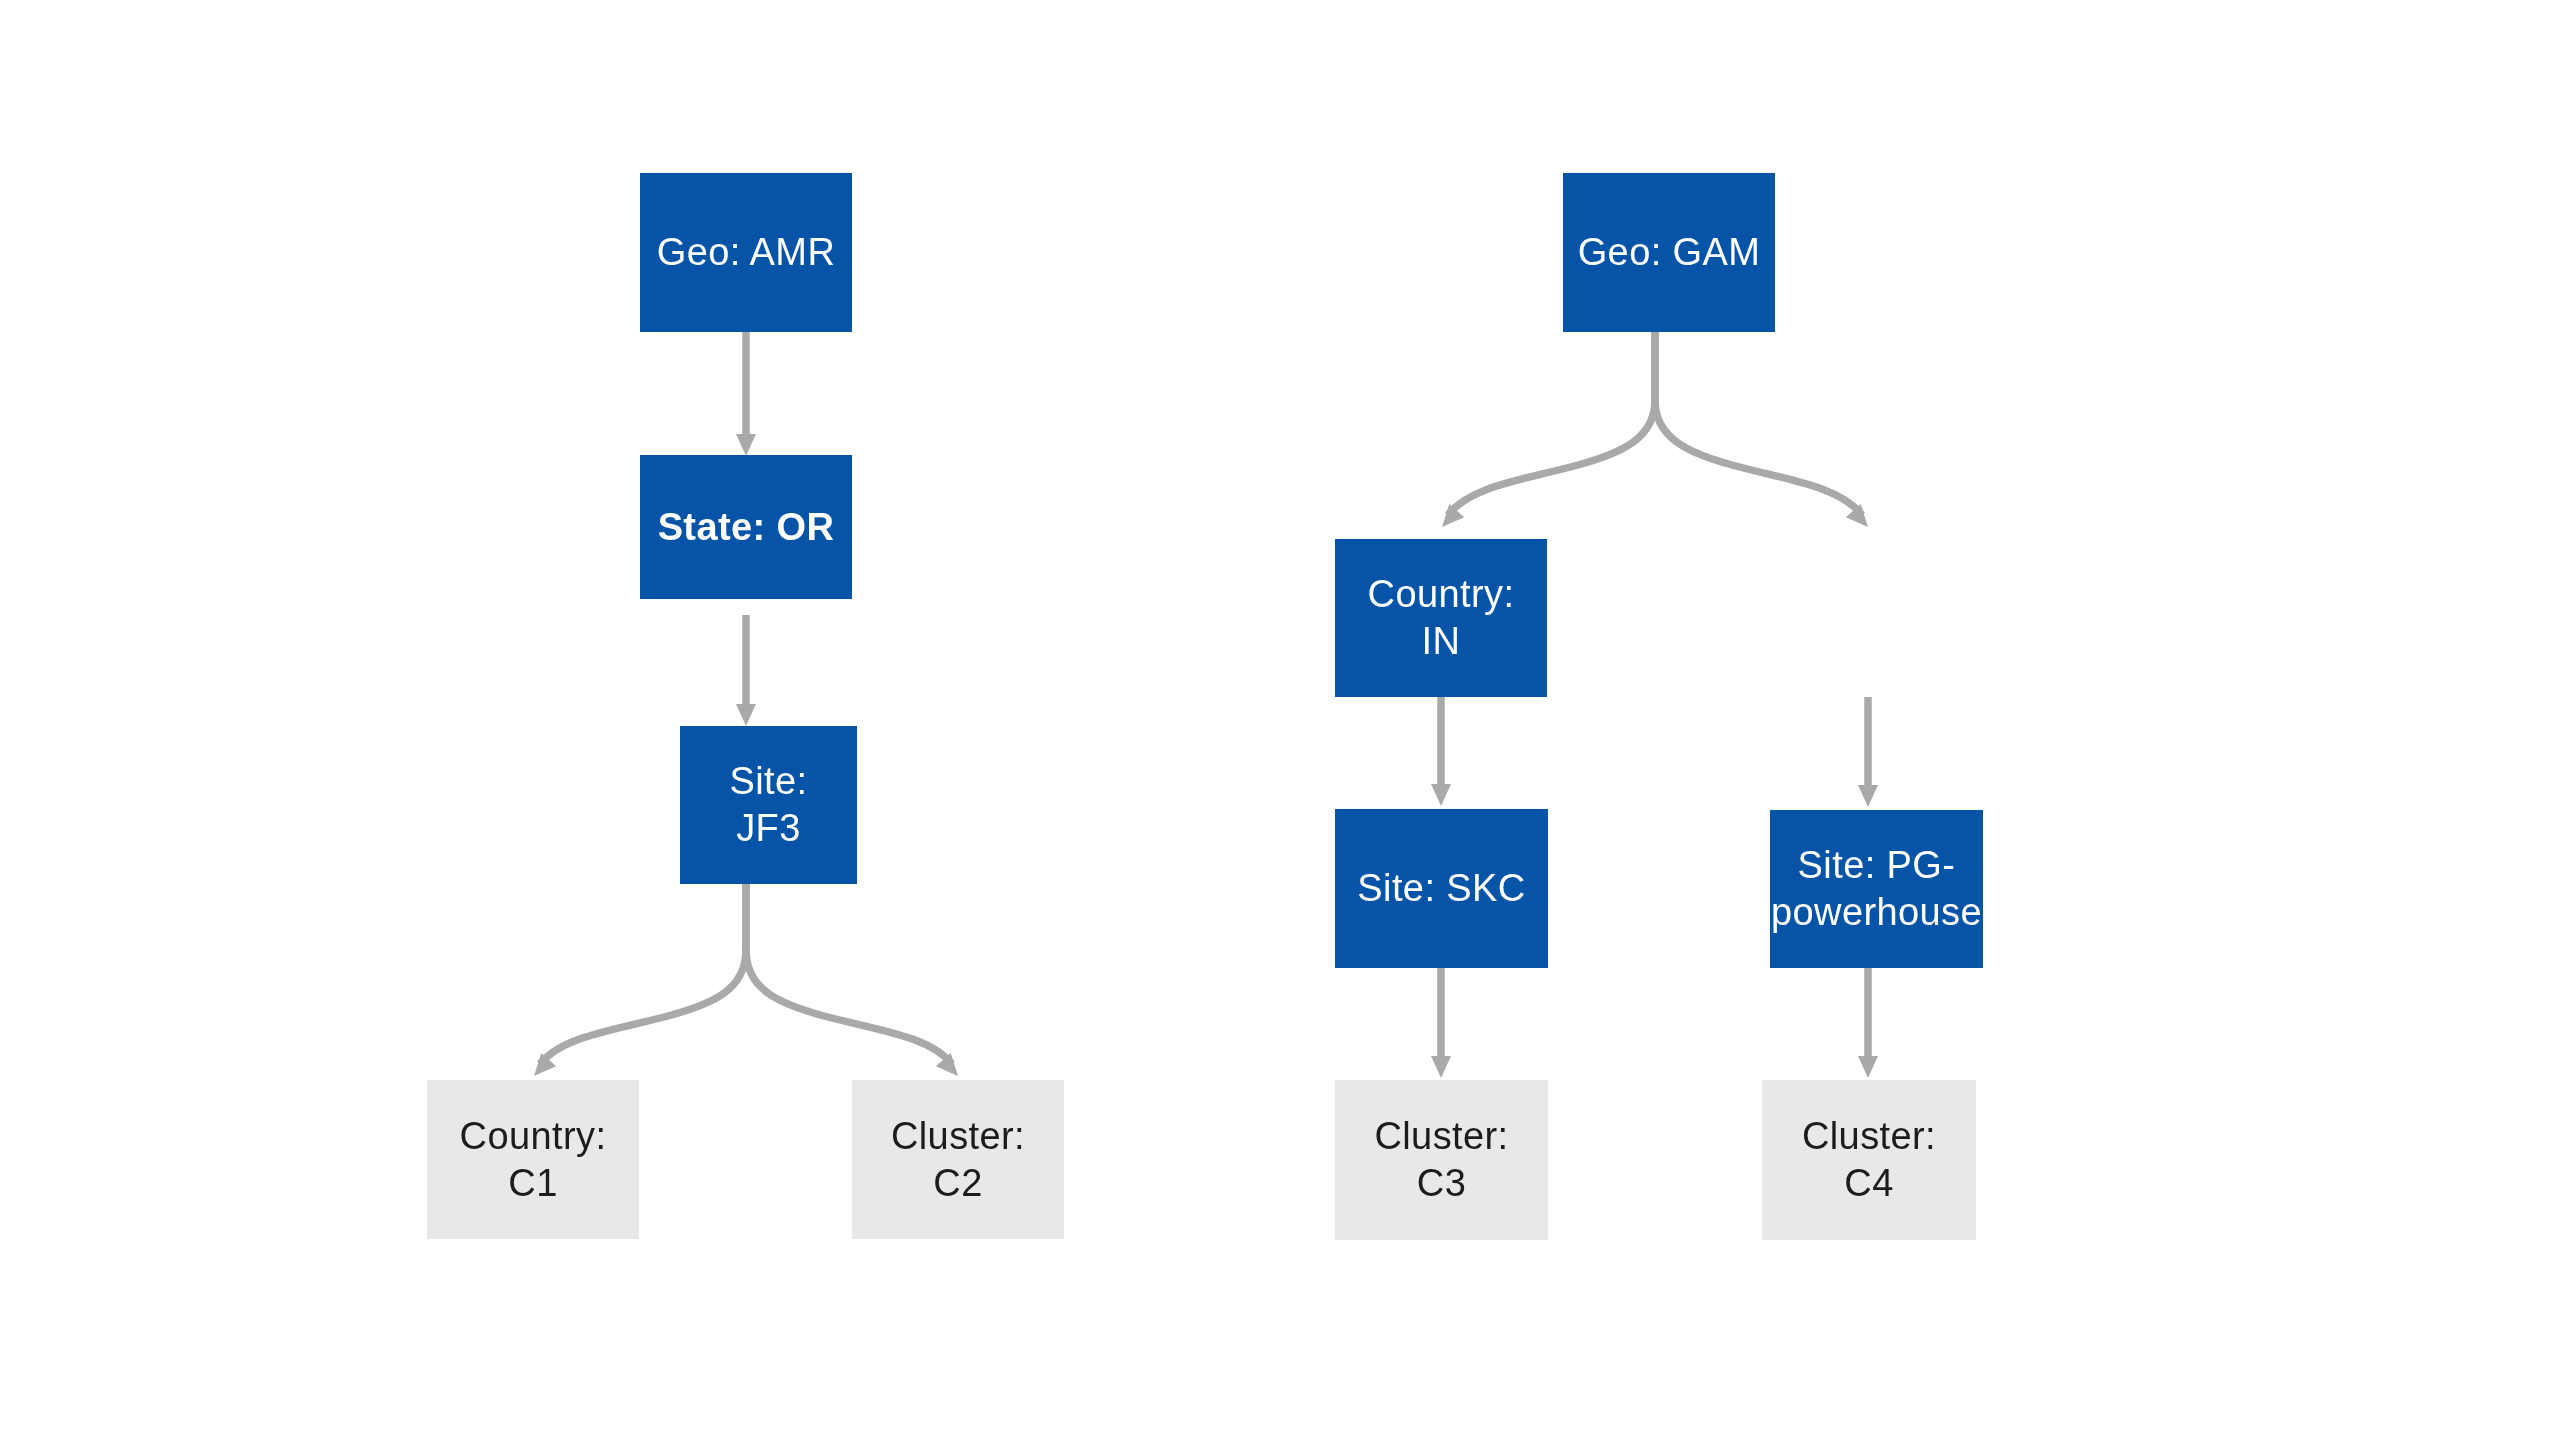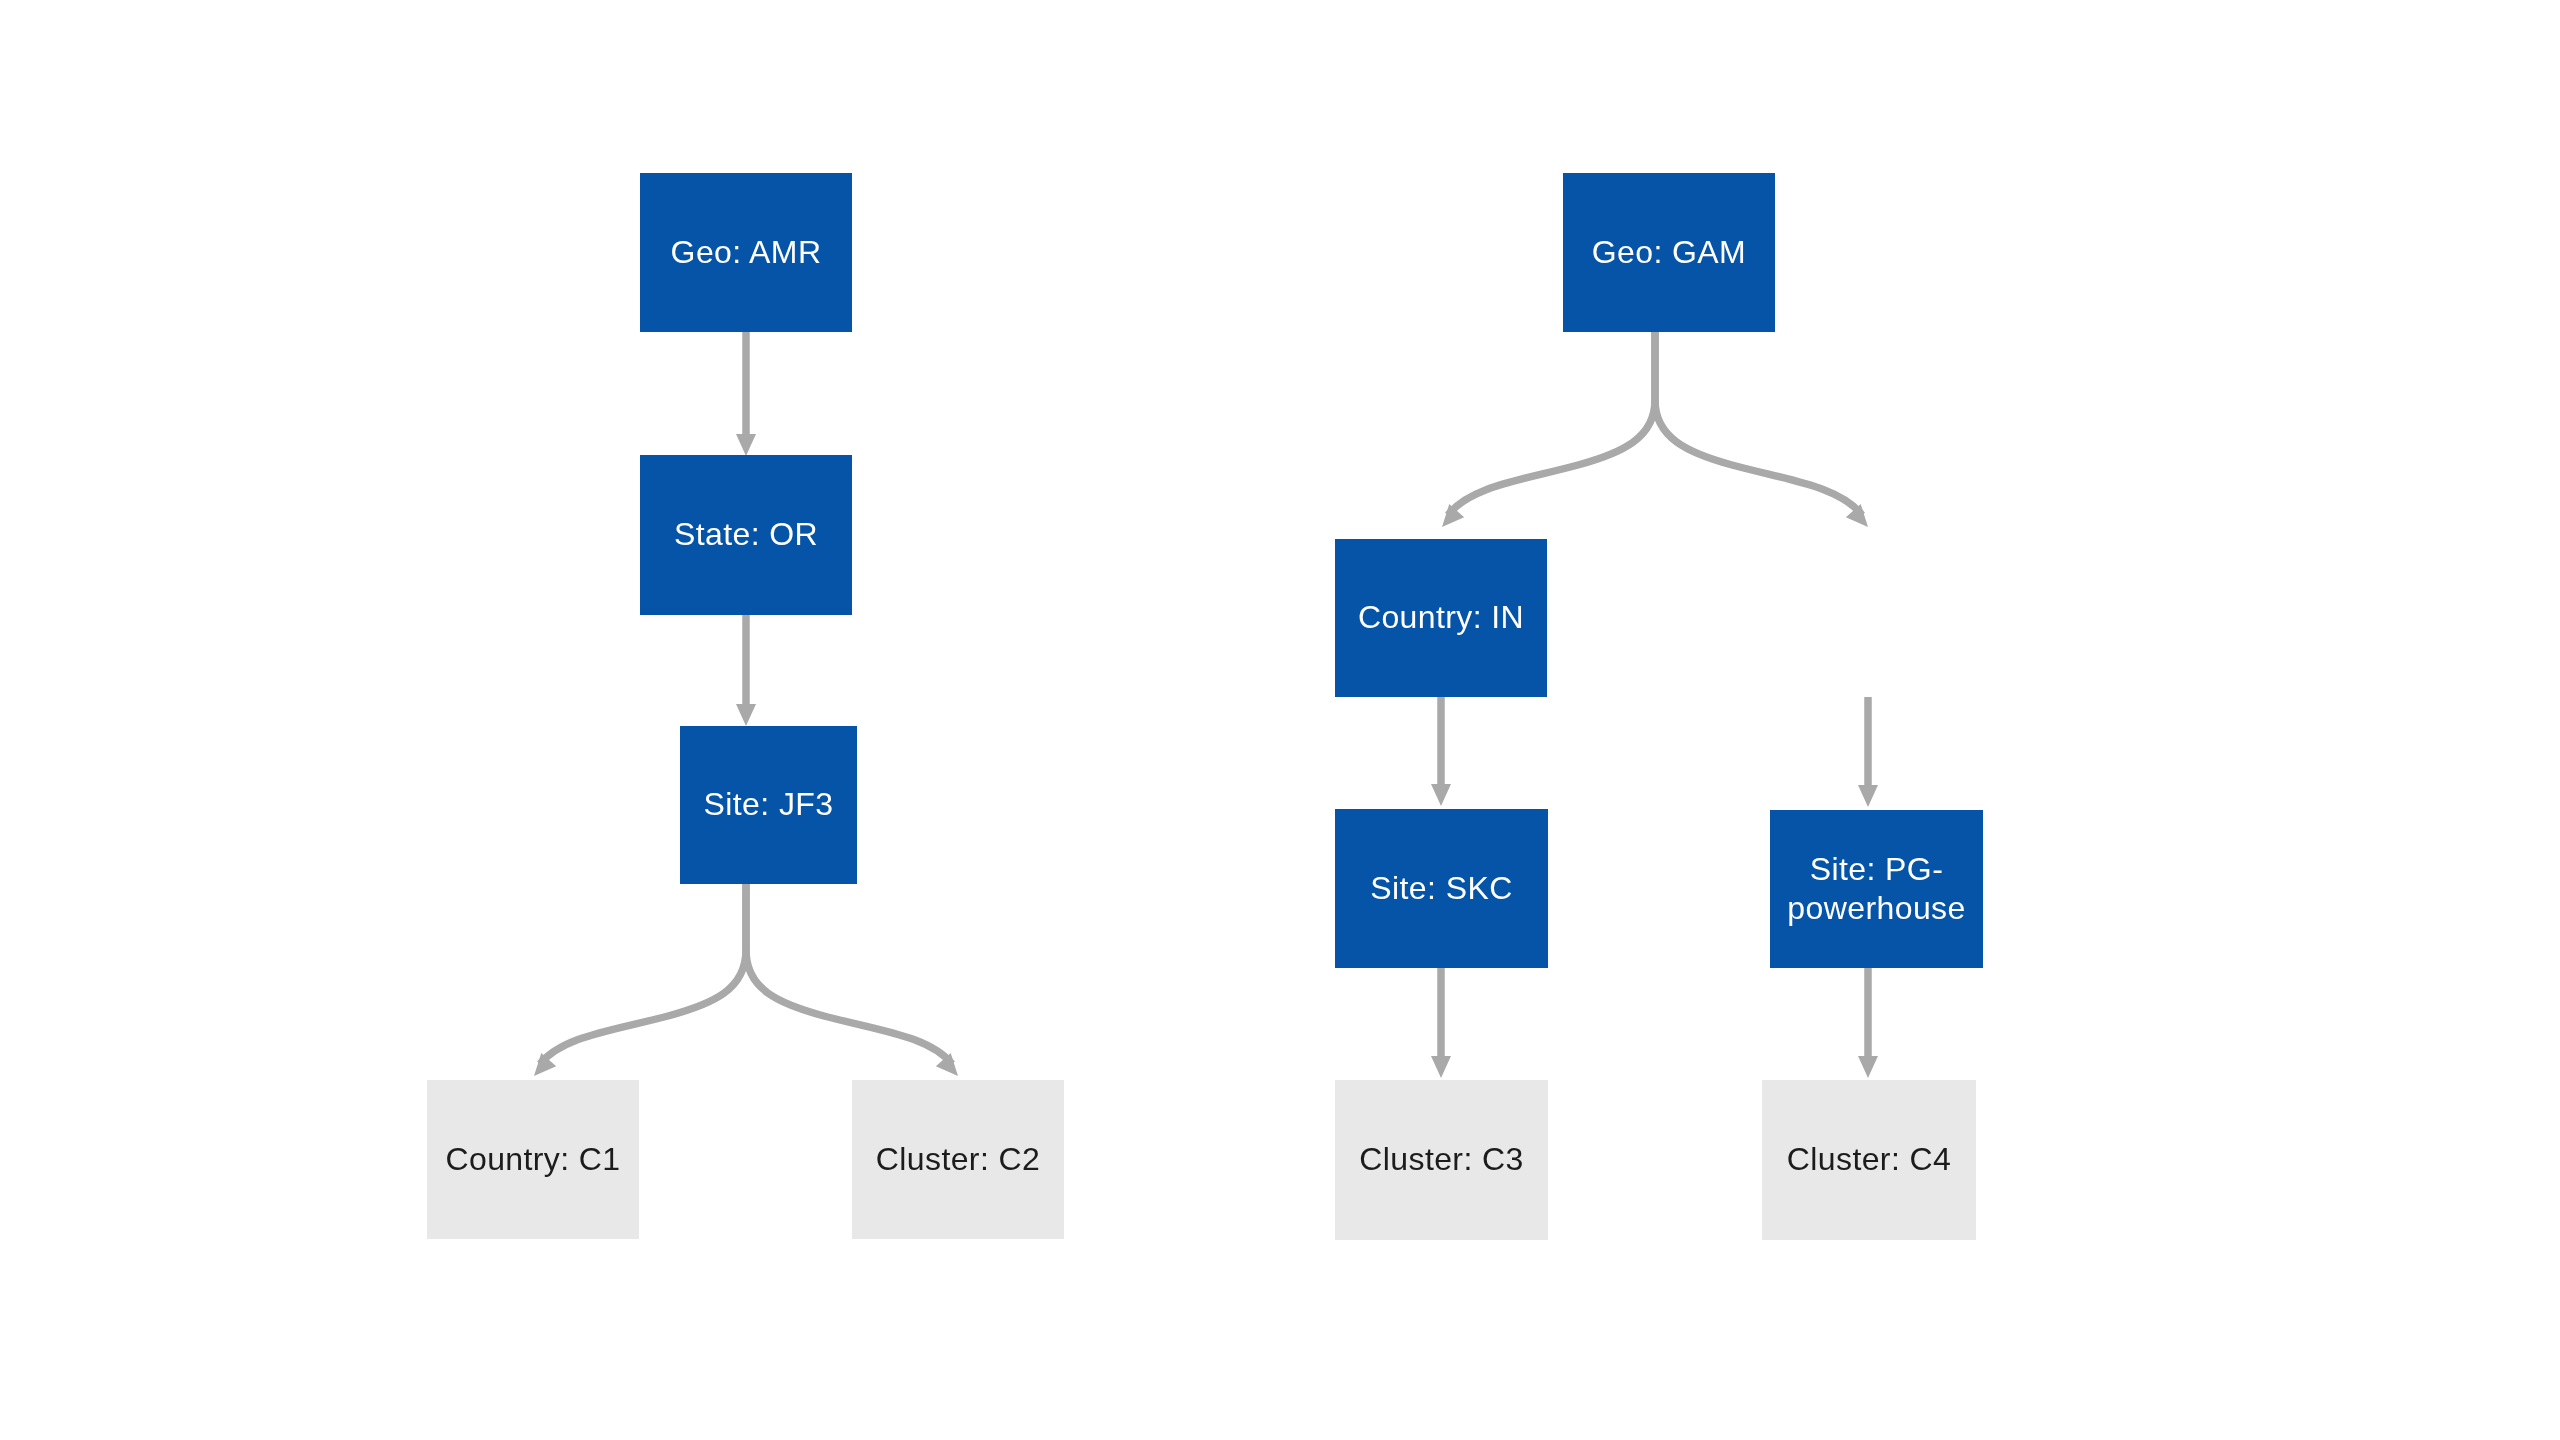--- a/index.html
+++ b/index.html
@@ -21,21 +21,21 @@
     top: 0;
     width: 2560px;
     height: 1440px;
   }
   .node {
     position: absolute;
     display: flex;
     align-items: center;
     justify-content: center;
     text-align: center;
-    font-size: 32px;
+    font-size: 38px;
     letter-spacing: 0.4px;
     line-height: 1.23;
     padding: 0 14px;
     box-sizing: border-box;
   }
   .node.primary {
     background: var(--node-primary, #0554a8);
     color: var(--node-primary-text, #ffffff);
   }
   .node.secondary {
@@ -47,21 +47,21 @@
     stroke: var(--arrow, #a9a9a9);
     stroke-width: 7.5;
   }
   .edge-head {
     fill: var(--arrow, #a9a9a9);
     stroke: none;
   }
 
   
   #node-geo-amr    { left: 640px;  top: 173px;  width: 212px; height: 159px; }
-  #node-state-or   { left: 640px;  top: 455px;  width: 212px; height: 160px; }
+  #node-state-or   { left: 640px;  top: 455px;  width: 212px; height: 144px; font-weight: bold; }
   #node-site-jf3   { left: 640px;  top: 726px;  width: 177px; height: 158px; margin-left: 40px; }
   #node-cluster-c1 { left: 427px;  top: 1080px; width: 212px; height: 159px; }
   #node-cluster-c2 { left: 852px;  top: 1080px; width: 212px; height: 159px; }
 
   #node-geo-gam    { left: 1549px; top: 173px;  width: 212px; height: 159px; margin-left: 14px; }
   #node-country-in { left: 1335px; top: 539px;  width: 212px; height: 158px; }
   #node-country-my { left: 1762px; top: 539px;  width: 213px; height: 158px; }
   #node-site-skc   { left: 1335px; top: 809px;  width: 213px; height: 159px; }
   #node-site-pg    { left: 1770px; top: 810px;  width: 213px; height: 158px; }
   #node-cluster-c3 { left: 1335px; top: 1080px; width: 213px; height: 160px; }

